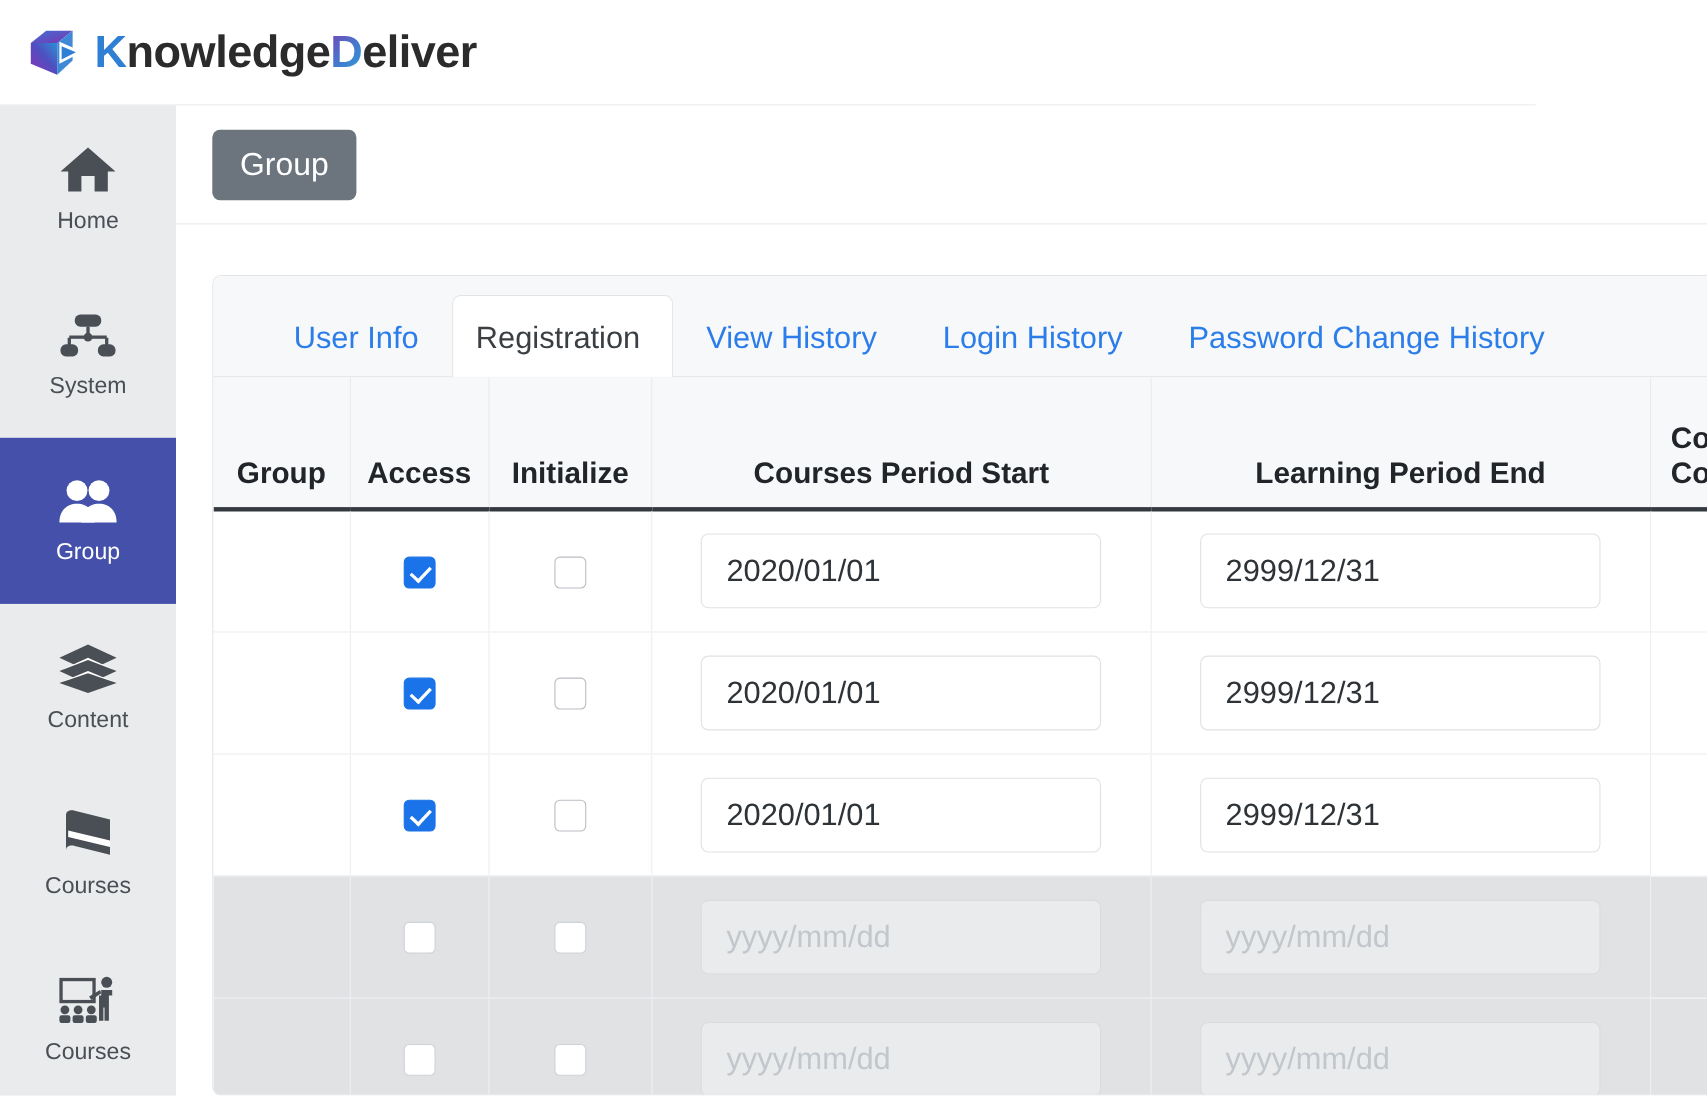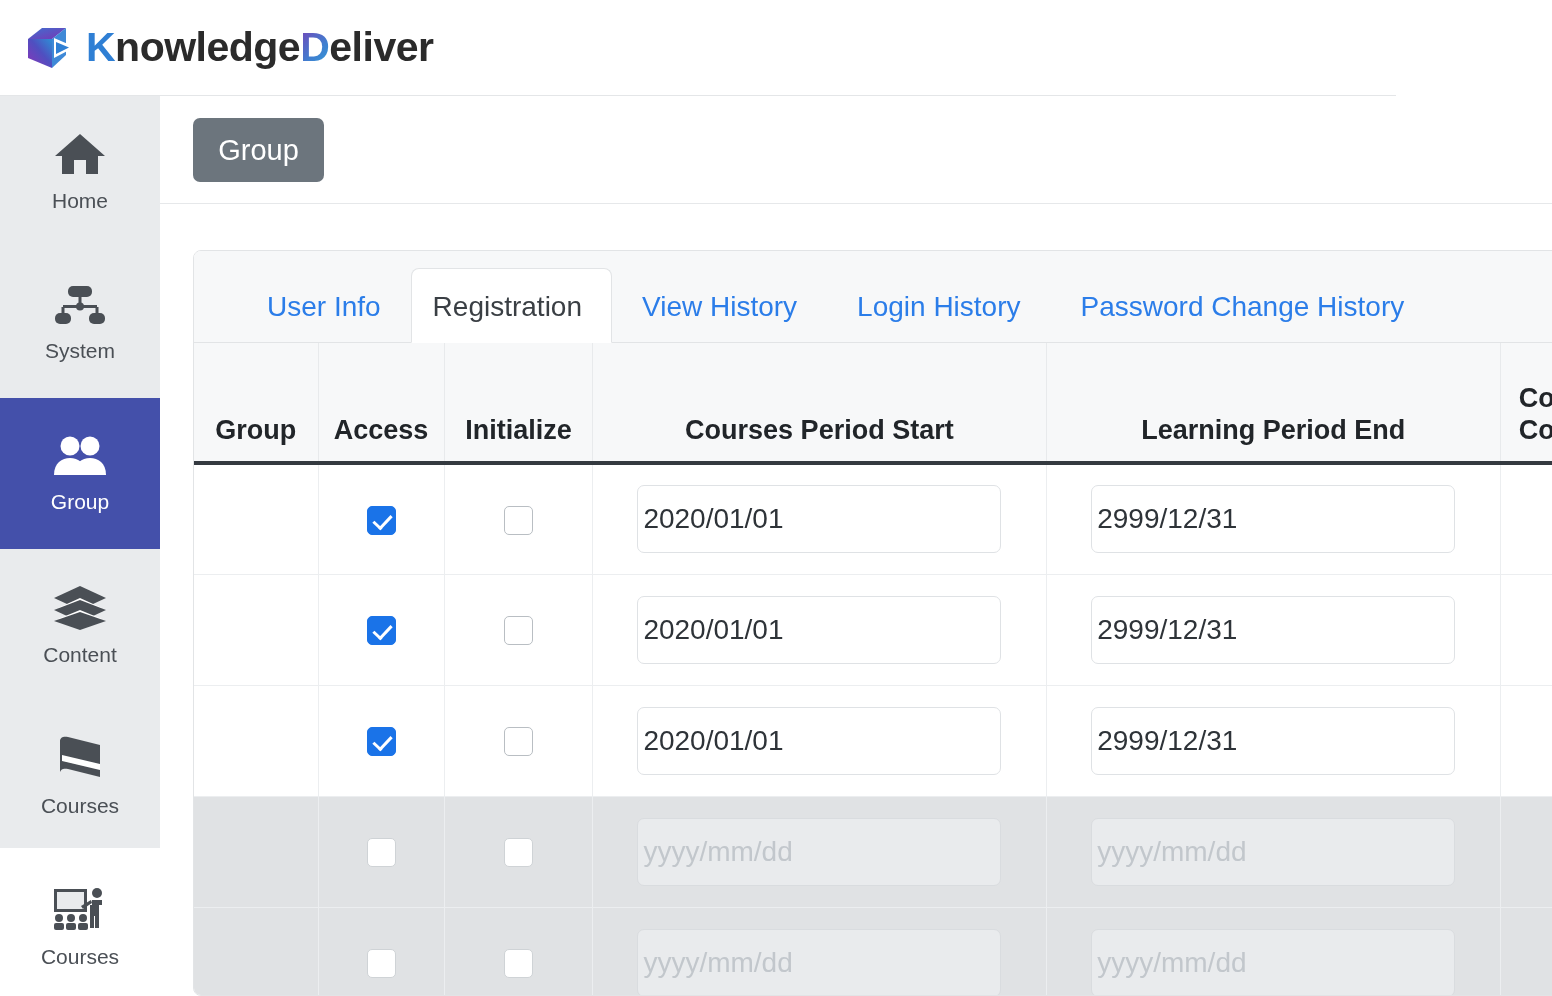--- a/index.html
+++ b/index.html
@@ -39,21 +39,21 @@
     -webkit-background-clip: text;
     background-clip: text;
     color: transparent;
   }
   .logo-eliver { color: #2b2b2b; }
 
   
   .sidebar {
     position: absolute;
     left: 0; top: 96px;
-    width: 160px; height: 752px;
+    width: 160px; height: 900px;
     background: #e9ebed;
   }
   .side-item {
     height: 151px;
     display: flex;
     flex-direction: column;
     align-items: center;
     justify-content: center;
     gap: 14px;
     color: #4a4f55;
@@ -208,21 +208,21 @@
     display: block;
     width: 364px;
     height: 68px;
     margin: 0 auto;
     background: #ffffff;
     border: 1px solid #dfe2e5;
     border-radius: 7px;
     font-family: "Liberation Sans", sans-serif;
     font-size: 28px;
     color: #2e3338;
-    padding: 0 5px;
+    padding: 0 22px;
     line-height: 66px;
     text-align: left;
     outline: none;
   }
   .datefield::placeholder { color: #adb3b9; }
   tr.disabled .datefield {
     background: #e9ebed;
     border-color: #d9dcdf;
     color: #b6bbc0;
   }

